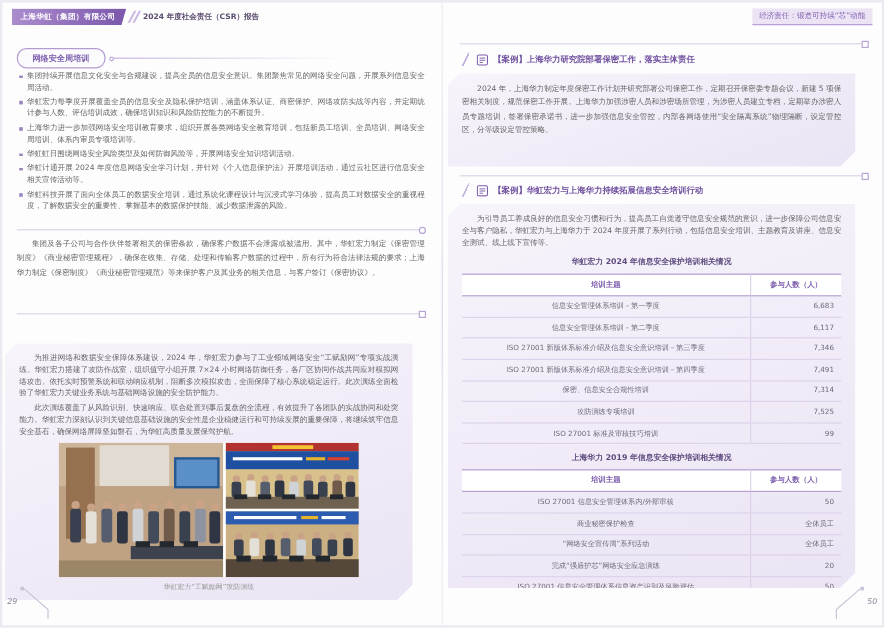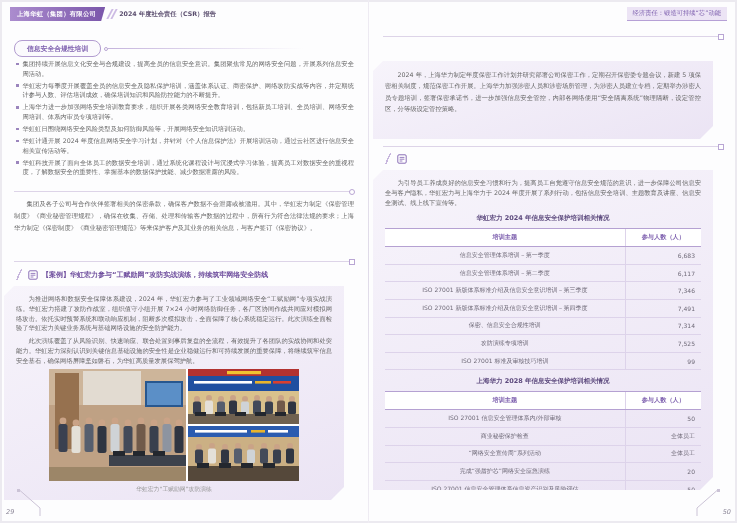--- a/index.html
+++ b/index.html
@@ -75,21 +75,21 @@
   .tbl-title { margin: 7px 0 0; text-align: center; font-size: 6.5px; font-weight: bold; color: #5d4a7e; }
   table.tbl { width: 316px; margin: 5px auto 0; border-collapse: collapse; }
   .tbl th { background: #fff; color: #7d5fae; font-size: 6.2px; font-weight: bold;
             border-top: 1px solid #b5a1d2; border-bottom: 1px solid #b5a1d2; padding: 4px 2px; text-align: center; }
   .tbl td { font-size: 6px; color: #6f6a78; border-bottom: 1px solid #ddd3ea; padding: 3.8px 2px; text-align: center; }
   .tbl th:first-child, .tbl td:first-child { width: 76%; }
   .tbl th:last-child, .tbl td:last-child { border-left: 1px solid #ddd3ea; }
   .tbl td:last-child { text-align: right; padding-right: 6px; }
 
   
-  .pageno { position: absolute; top: 486px; font-size: 6.5px; color: #8a8596; display: flex; align-items: flex-end; gap: 2px; font-style: italic; }
+  .pageno { position: absolute; top: 486px; font-size: 6.5px; color: #8a8596; display: flex; align-items: center; gap: 2px; font-style: italic; }
   .pageno-left  { left: 6px; }
   .pageno-right { right: 6px; }
   .pageno svg { display: block; }
 </style>
 </head>
 <body>
 
 <div class="sheet">
 
   <div class="page page-left">
@@ -100,21 +100,21 @@
       </div>
       <div class="brand-slash">
           <i></i>
           <i></i>
         </div>
       <div class="brand-title">2024 年度社会责任（CSR）报告</div>
     </div>
 
     <div class="section-row">
       <div class="section-pill">
-        <span>信息安全合规性培训</span>
+        <span>网络安全周培训</span>
       </div>
       <span class="conn-dot"></span>
       <span class="conn-line"></span>
     </div>
 
     <ul class="bullets">
         <li>
           <span class="b-dot"></span>
           <span class="b-text">集团持续开展信息文化安全与合规建设，提高全员的信息安全意识。集团聚焦常见的网络安全问题，开展系列信息安全周活动。</span>
         </li>
@@ -139,32 +139,20 @@
           <span class="b-text">华虹科技开展了面向全体员工的数据安全培训，通过系统化课程设计与沉浸式学习体验，提高员工对数据安全的重视程度，了解数据安全的重要性、掌握基本的数据保护技能、减少数据泄露的风险。</span>
         </li>
       </ul>
 
     <div class="divider d-circle dv1"></div>
 
     <p class="body-para secrecy">集团及各子公司与合作伙伴签署相关的保密条款，确保客户数据不会泄露或被滥用。其中，华虹宏力制定《保密管理制度》《商业秘密管理规程》，确保在收集、存储、处理和传输客户数据的过程中，所有行为符合法律法规的要求；上海华力制定《保密制度》《商业秘密管理规范》等来保护客户及其业务的相关信息，与客户签订《保密协议》。</p>
 
     <div class="divider d-square dv2"></div>
 
-    <div class="case-head ch-left">
-      <span class="slash-decor"></span>
-      <span class="case-icon">
-        <svg width="10" height="10" viewBox="0 0 10 10">
-            <rect x="0.8" y="0.8" width="8.4" height="8.4" rx="1.2" fill="#fff" stroke="#7d5fae" stroke-width="0.9"></rect>
-            <line x1="2.6" y1="3.4" x2="7.4" y2="3.4" stroke="#7d5fae" stroke-width="0.8"></line>
-            <line x1="2.6" y1="5.2" x2="7.4" y2="5.2" stroke="#7d5fae" stroke-width="0.8"></line>
-            <line x1="2.6" y1="7" x2="5.4" y2="7" stroke="#7d5fae" stroke-width="0.8"></line>
-          </svg>
-      </span>
-      <span class="case-title">【案例】华虹宏力参与“工赋励网”攻防实战演练，持续筑牢网络安全防线</span>
-    </div>
 
     <div class="case-box cb-left">
       <p class="case-para">为推进网络和数据安全保障体系建设，2024 年，华虹宏力参与了工业领域网络安全“工赋励网”专项实战演练。华虹宏力搭建了攻防作战室，组织值守小组开展 7×24 小时网络防御任务，各厂区协同作战共同应对模拟网络攻击。依托实时预警系统和联动响应机制，阻断多次模拟攻击，全面保障了核心系统稳定运行。此次演练全面检验了华虹宏力关键业务系统与基础网络设施的安全防护能力。</p>
       <p class="case-para">此次演练覆盖了从风险识别、快速响应、联合处置到事后复盘的全流程，有效提升了各团队的实战协同和处突能力。华虹宏力深刻认识到关键信息基础设施的安全性是企业稳健运行和可持续发展的重要保障，将继续筑牢信息安全基石，确保网络屏障坚如磐石，为华虹高质量发展保驾护航。</p>
 
       <div class="photo">
         <svg width="250" height="112" viewBox="0 0 250 112">
 
           <rect width="137" height="112" fill="#bfa184"></rect>
           <rect width="137" height="36" fill="#cdb59a"></rect>
@@ -280,36 +268,49 @@
   </div>
 
   <div class="fold"></div>
 
   <div class="page page-right">
 
     <div class="chapter-tag">经济责任：锻造可持续“芯”动能</div>
 
     <div class="divider d-square dv3"></div>
 
+    <div class="case-head ch-r1">
+      <span class="slash-decor"></span>
+      <span class="case-icon">
+        <svg width="10" height="10" viewBox="0 0 10 10">
+            <rect x="0.8" y="0.8" width="8.4" height="8.4" rx="1.2" fill="#fff" stroke="#7d5fae" stroke-width="0.9"></rect>
+            <line x1="2.6" y1="3.4" x2="7.4" y2="3.4" stroke="#7d5fae" stroke-width="0.8"></line>
+            <line x1="2.6" y1="5.2" x2="7.4" y2="5.2" stroke="#7d5fae" stroke-width="0.8"></line>
+            <line x1="2.6" y1="7" x2="5.4" y2="7" stroke="#7d5fae" stroke-width="0.8"></line>
+          </svg>
+      </span>
+      <span class="case-title">【案例】上海华力研究院部署保密工作，落实主体责任</span>
+    </div>
     <div class="case-box cb-r1">
       <p class="case-para">2024 年，上海华力制定年度保密工作计划并研究部署公司保密工作，定期召开保密委专题会议，新建 5 项保密相关制度，规范保密工作开展。上海华力加强涉密人员和涉密场所管理，为涉密人员建立专档，定期举办涉密人员专题培训，签署保密承诺书，进一步加强信息安全管控，内部各网络使用“安全隔离系统”物理隔断，设定管控区，分等级设定管控策略。</p>
     </div>
 
     <div class="divider d-square dv4"></div>
 
     <div class="case-head ch-r2">
       <span class="slash-decor"></span>
       <span class="case-icon">
         <svg width="10" height="10" viewBox="0 0 10 10">
             <rect x="0.8" y="0.8" width="8.4" height="8.4" rx="1.2" fill="#fff" stroke="#7d5fae" stroke-width="0.9"></rect>
             <line x1="2.6" y1="3.4" x2="7.4" y2="3.4" stroke="#7d5fae" stroke-width="0.8"></line>
             <line x1="2.6" y1="5.2" x2="7.4" y2="5.2" stroke="#7d5fae" stroke-width="0.8"></line>
             <line x1="2.6" y1="7" x2="5.4" y2="7" stroke="#7d5fae" stroke-width="0.8"></line>
           </svg>
       </span>
+      <span class="case-title">【案例】华虹宏力与上海华力持续拓展信息安全培训行动</span>
     </div>
     <div class="case-box cb-r2">
       <p class="case-para">为引导员工养成良好的信息安全习惯和行为，提高员工自觉遵守信息安全规范的意识，进一步保障公司信息安全与客户隐私，华虹宏力与上海华力于 2024 年度开展了系列行动，包括信息安全培训、主题教育及讲座、信息安全测试、线上线下宣传等。</p>
 
       <div class="tbl-title">华虹宏力 2024 年信息安全保护培训相关情况</div>
       <table class="tbl">
           <thead>
             <tr>
               <th>培训主题</th>
               <th>参与人数（人）</th>
@@ -340,21 +341,21 @@
               <td>攻防演练专项培训</td>
               <td>7,525</td>
             </tr>
             <tr>
               <td>ISO 27001 标准及审核技巧培训</td>
               <td>99</td>
             </tr>
           </tbody>
         </table>
 
-      <div class="tbl-title">上海华力 2028 年信息安全保护培训相关情况</div>
+      <div class="tbl-title">上海华力 2019 年信息安全保护培训相关情况</div>
       <table class="tbl">
           <thead>
             <tr>
               <th>培训主题</th>
               <th>参与人数（人）</th>
             </tr>
           </thead>
           <tbody>
             <tr>
               <td>ISO 27001 信息安全管理体系内/外部审核</td>

